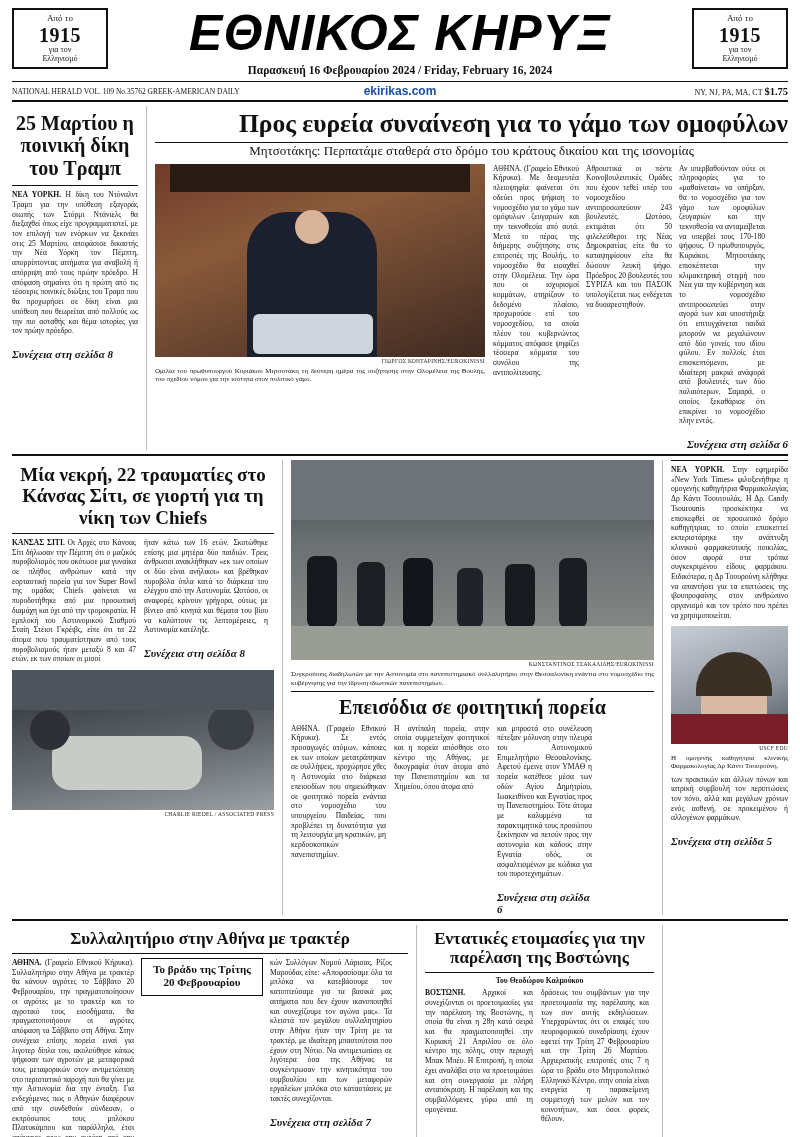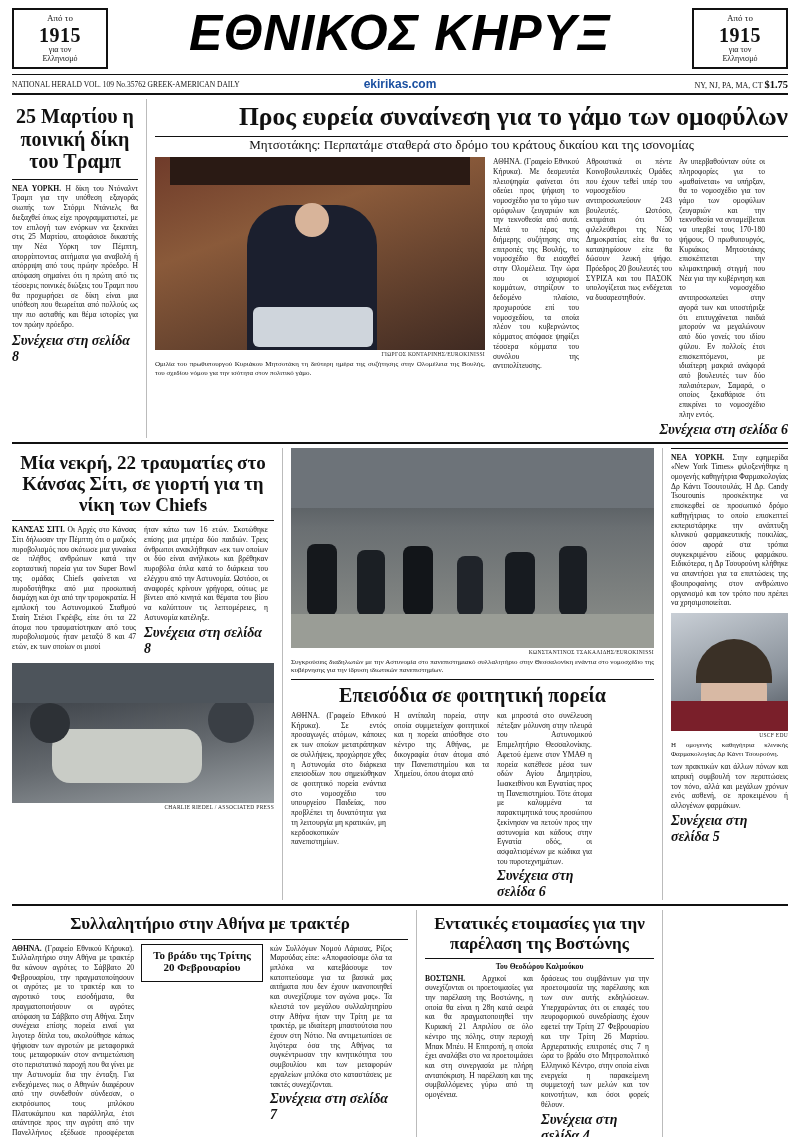--- a/index.html
+++ b/index.html
@@ -59,21 +59,21 @@
   }
   .sub-head {
     font-size:13px; text-align:center; line-height:1.2; margin-bottom:5px;
   }
   .body-text {
     font-size:7.6px; line-height:1.28; text-align:justify;
     column-gap:8px; hyphens:auto;
   }
   .body-text p { margin:0 0 4px; }
   .body-text .lead { font-weight:bold; }
-  .cont { font-weight:bold; font-size:14px; font-style:italic; margin-top:2px; }
+  .cont { font-weight:bold; font-size:11px; font-style:italic; margin-top:12px; }
 
   .photo { background:#5d6670; position:relative; overflow:hidden; }
   .cap { font-size:7px; line-height:1.22; margin-top:3px; text-align:justify;}
   .credit { font-size:5.5px; text-align:right; letter-spacing:0.3px; color:#222; margin-top:1px; }
 
   
   .ph-parliament { background:linear-gradient(160deg,#6f3b2a 0%,#8a5a3a 35%,#3f2a22 100%); }
   .ph-riot { background:linear-gradient(180deg,#3b4148 0%,#6a6f72 40%,#8c8f8a 100%); }
   .ph-kansas { background:linear-gradient(170deg,#2a2f36 0%,#64696e 60%,#9aa0a4 100%); }
   .ph-woman  { background:linear-gradient(160deg,#c9cfd6 0%,#8b939c 60%,#4a5058 100%); }
@@ -93,20 +93,21 @@
 
   <div class="masthead">
     <div class="badge">
       <div class="small">Από το</div>
       <div class="year">1915</div>
       <div class="sub">για τον</div>
       <div class="sub">Ελληνισμό</div>
     </div>
     <div class="mast-center">
       <div class="mast-title">ΕΘΝΙΚΟΣ ΚΗΡΥΞ</div>
+      <div class="mast-date">Παρασκευή 16 Φεβρουαρίου 2024 / Friday, February 16, 2024</div>
     </div>
     <div class="badge">
       <div class="small">Από το</div>
       <div class="year">1915</div>
       <div class="sub">για τον</div>
       <div class="sub">Ελληνισμό</div>
     </div>
   </div>
 
   <div class="mast-rule"></div>

